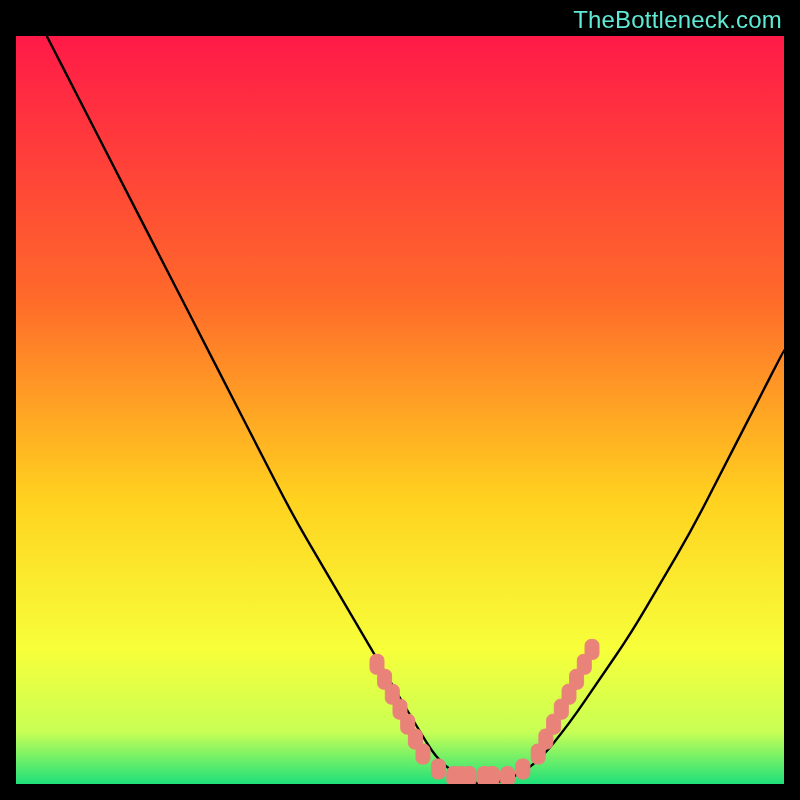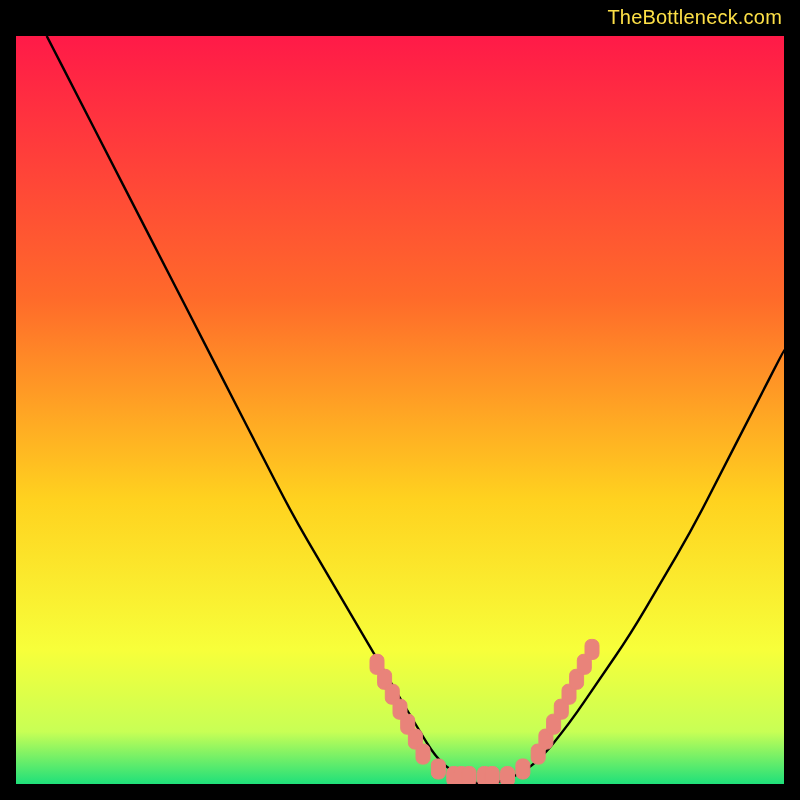--- a/index.html
+++ b/index.html
@@ -23,22 +23,22 @@
     position: absolute;
     left: 0;
     top: 0;
     width: 768px;
     height: 748px;
   }
   .watermark {
     position: absolute;
     top: 6px;
     right: 18px;
-    color: #fde047;
-    font-size: 20px;
+    color: #5eead4;
+    font-size: 24px;
     font-weight: 500;
     letter-spacing: 0.2px;
   }
   svg {
     display: block;
   }
 </style>
 </head>
 <body>
 

